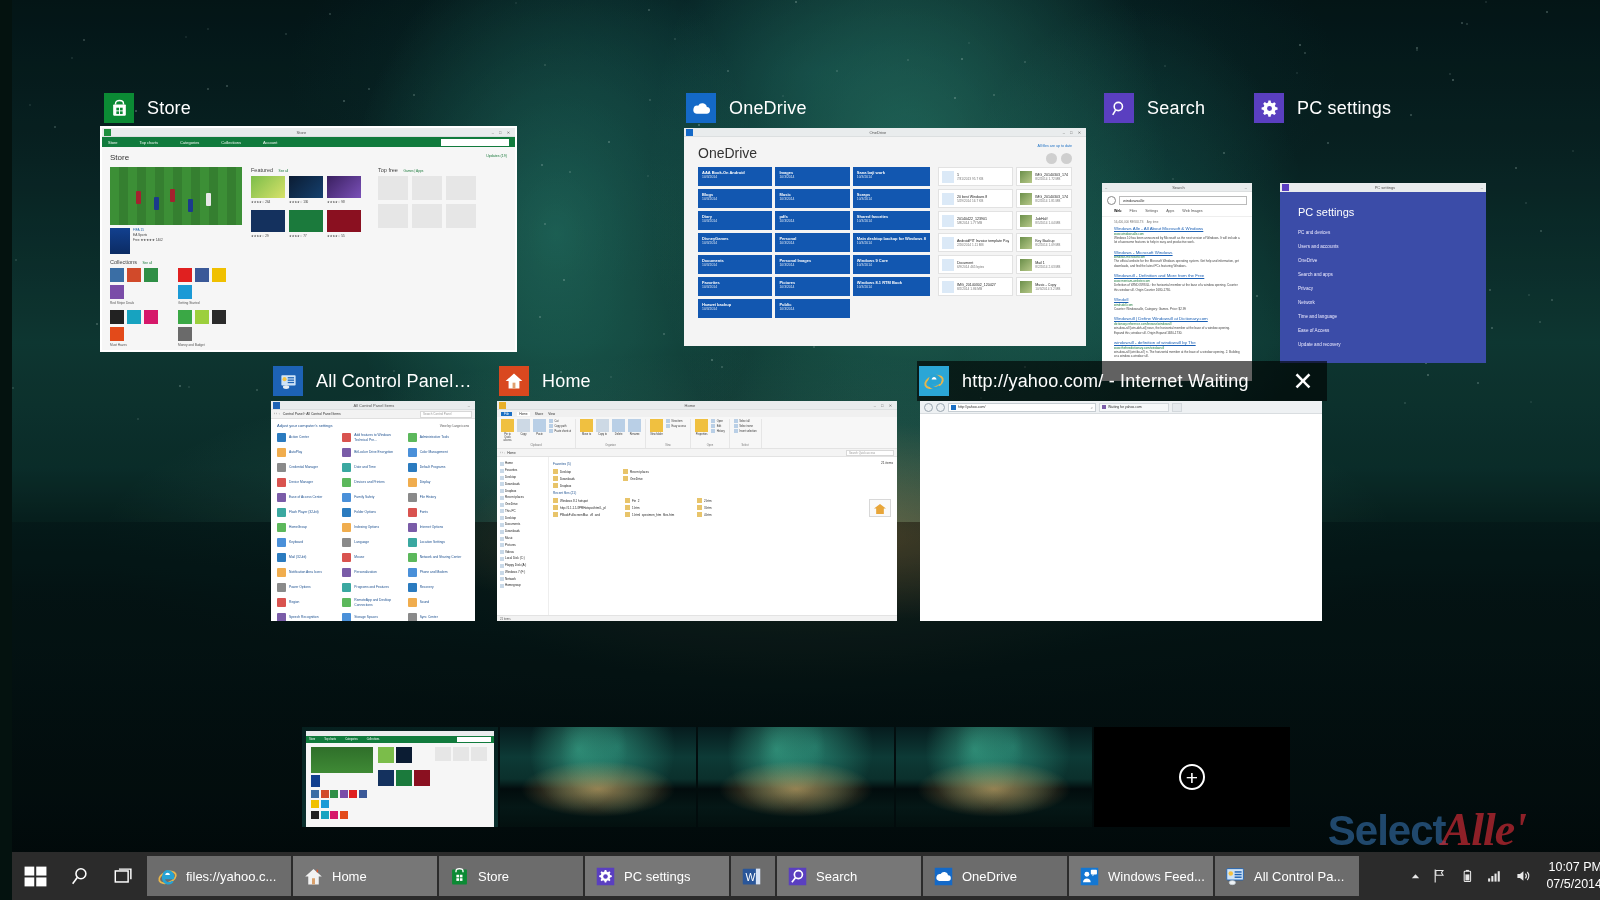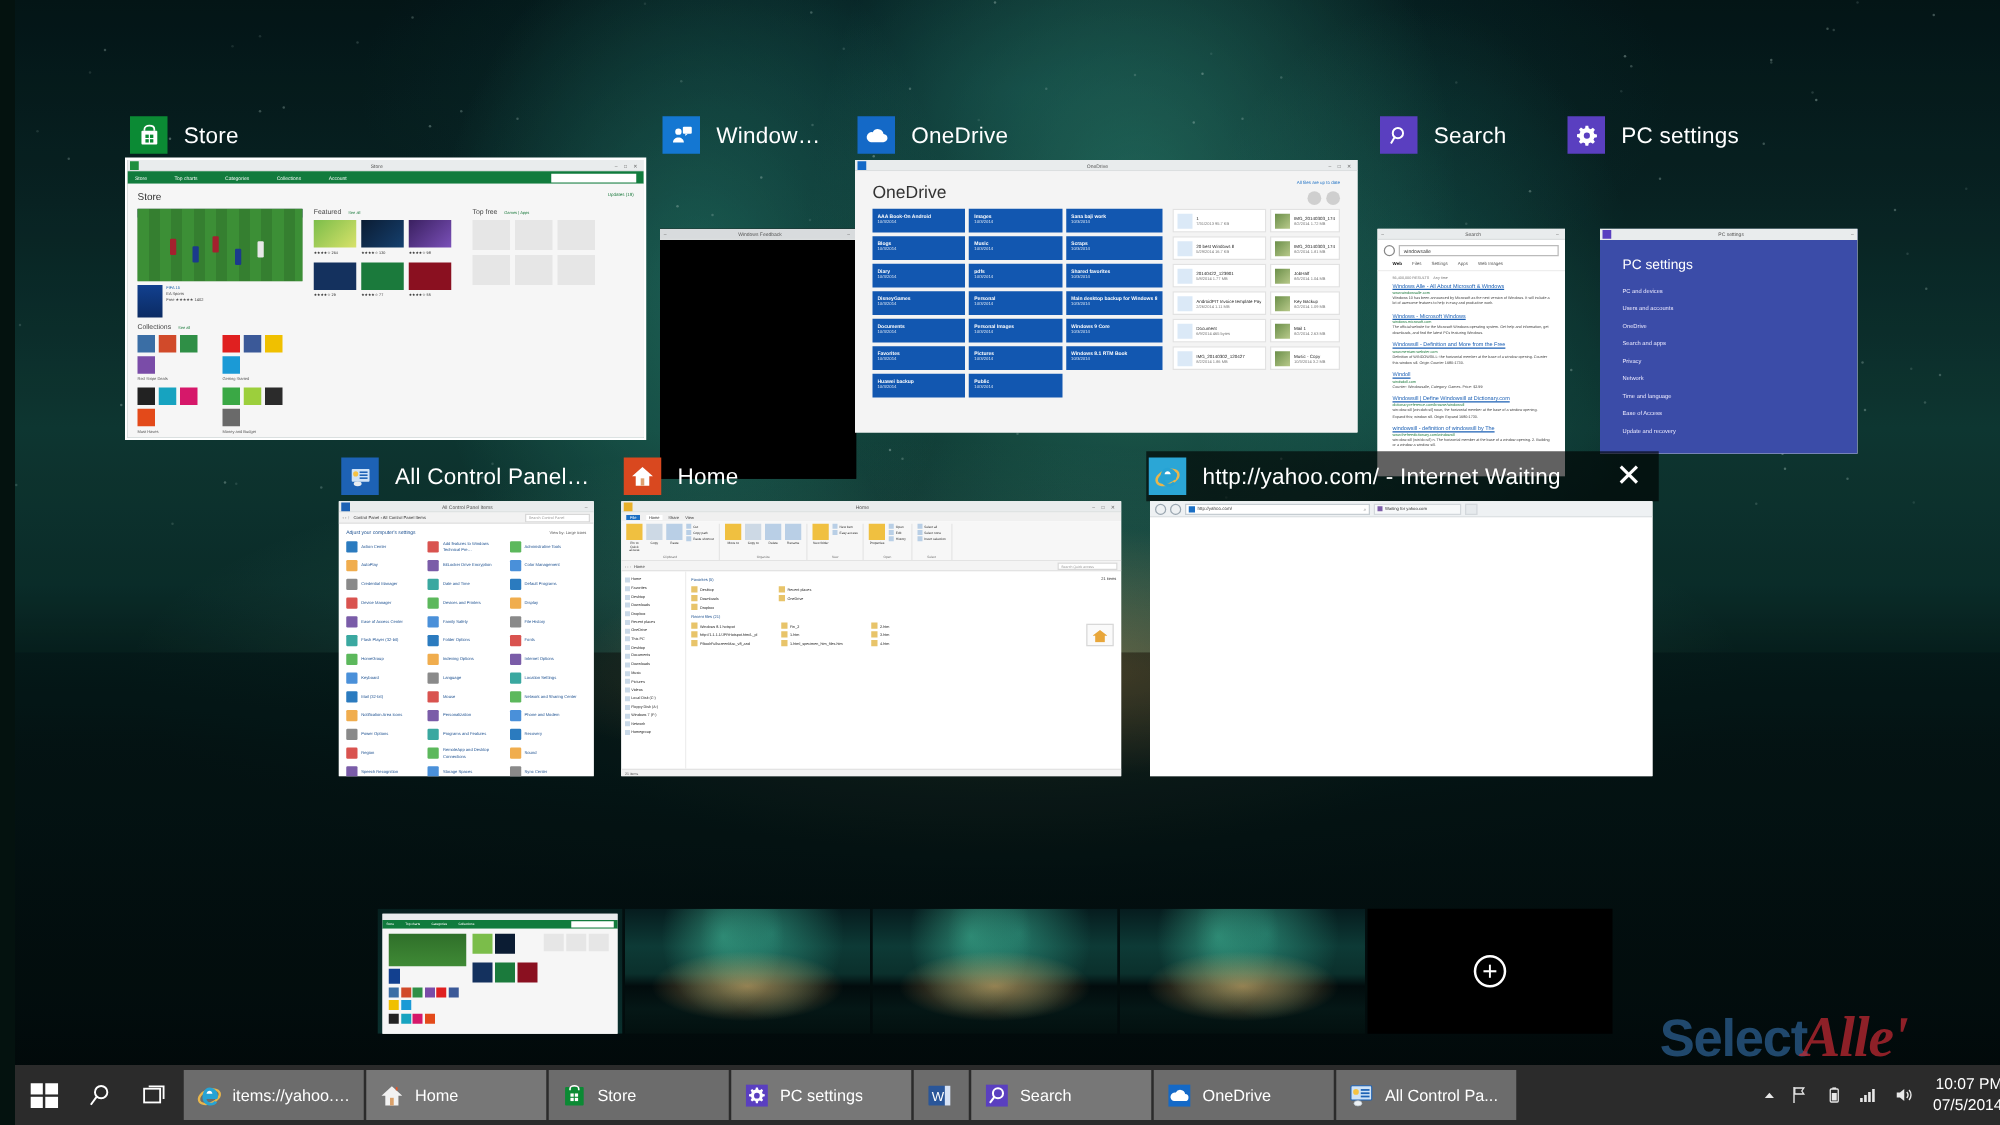--- a/index.html
+++ b/index.html
@@ -542,45 +542,20 @@
                   <div class="gt"></div>
                 </div>
               </div>
             </div>
           </div>
         </div>
       </div>
     </div>
   </div>
 
-  <div class="tv-item" style="left:516px; top:88px; width:157px;">
-    <div class="tv-head">
-      <div class="tv-icon" style="background:#1477d2">
-        <svg width="19" height="19" viewBox="0 0 24 24">
-            <circle cx="8.5" cy="8" r="3.2" fill="#fff"></circle>
-            <path d="M3 19c0-3.2 2.5-5.2 5.5-5.2s5.5 2 5.5 5.2z" fill="#fff"></path>
-            <rect x="13" y="3" width="9" height="7" rx="1" fill="#fff"></rect>
-            <path d="M15.5 10 L15.5 12.5 L18 10 Z" fill="#fff"></path>
-          </svg>
-      </div>
-      <div class="tv-title">Window…</div>
-    </div>
-    <div class="tv-frame">
-      <div class="tv-body" style="height:200px; margin-top:55px; background:#000;">
-        <div class="mw" style="background:#000;">
-          <div class="mw-tb" style="background:#d8dbdd;">
-            <div class="tc" style="margin-left:3px;">–</div>
-            <div class="tt">Windows Feedback</div>
-            <div class="tc">–</div>
-          </div>
-          <div class="black-app" style="top:9px;"></div>
-        </div>
-      </div>
-    </div>
-  </div>
 
   <div class="tv-item" style="left:672px; top:88px; width:402px;">
     <div class="tv-head">
       <div class="tv-icon" style="background:#1469c7">
         <svg width="21" height="21" viewBox="0 0 24 24">
             <path d="M6.5 18h11.2a3.8 3.8 0 0 0 .4-7.6 5.3 5.3 0 0 0-9.9-1.6A4.4 4.4 0 0 0 6.5 18z" fill="#fff"></path>
           </svg>
       </div>
       <div class="tv-title">OneDrive</div>
     </div>
@@ -1469,21 +1444,21 @@
     </div>
     <div id="tb-buttons" style="display:flex; align-items:center;">
         <div class="tb-btn">
           <div class="bi">
             <svg width="21" height="21" viewBox="0 0 24 24">
               <ellipse cx="12" cy="13" rx="10" ry="6" fill="none" stroke="#e8b64c" stroke-width="2.1" transform="rotate(-22 12 13)"></ellipse>
               <path d="M12 4.5c4.4 0 7.8 3.4 7.8 7.6 0 1.1-.2 2.1-.6 3H9.3c.4 2 2.1 3.3 4.1 3.3 1.5 0 2.6-.6 3.3-1.6l2.4 1.3c-1.3 1.9-3.3 3-5.8 3-4.3 0-7.6-3.3-7.6-7.5S7.9 4.5 12 4.5z" fill="#27a3d4"></path>
               <path d="M9.4 10.3h5.4c-.3-1.7-1.4-2.7-2.7-2.7-1.3 0-2.4 1-2.7 2.7z" fill="#fff"></path>
             </svg>
           </div>
-          <div class="bl">items://yahoo.c...</div>
+          <div class="bl">files://yahoo.c...</div>
         </div>
         <div class="tb-btn alt">
           <div class="bi">
             <svg width="21" height="21" viewBox="0 0 24 24">
               <path d="M12 3.5 L21.5 12 H18 V21 H6 V12 H2.5 Z" fill="#f2f2f2"></path>
               <rect x="10.3" y="14" width="3.4" height="7" fill="#d9a06a"></rect>
               <rect x="15.6" y="4.2" width="1.6" height="3" fill="#e2552a"></rect>
             </svg>
           </div>
           <div class="bl">Home</div>
@@ -1532,20 +1507,32 @@
         </div>
         <div class="tb-btn">
           <div class="bi">
             <svg width="21" height="21" viewBox="0 0 24 24">
               <rect x="2" y="2" width="20" height="20" fill="#1469c7"></rect>
               <path d="M7 17h10a3.2 3.2 0 0 0 .3-6.4 4.6 4.6 0 0 0-8.6-1.4A3.8 3.8 0 0 0 7 17z" fill="#fff"></path>
             </svg>
           </div>
           <div class="bl">OneDrive</div>
         </div>
+        <div class="tb-btn alt">
+          <div class="bi">
+            <svg width="21" height="21" viewBox="0 0 24 24">
+              <rect x="2" y="2" width="20" height="20" fill="#1477d2"></rect>
+              <circle cx="9" cy="9.4" r="2.8" fill="#fff"></circle>
+              <path d="M4.6 18.6c0-2.7 2-4.4 4.4-4.4s4.4 1.7 4.4 4.4z" fill="#fff"></path>
+              <rect x="13.5" y="4.2" width="7" height="5.4" rx="1" fill="#fff"></rect>
+              <path d="M15.4 9.6 L15.4 11.8 L17.6 9.6 Z" fill="#fff"></path>
+            </svg>
+          </div>
+          <div class="bl">Windows Feed...</div>
+        </div>
         <div class="tb-btn">
           <div class="bi">
             <svg width="21" height="21" viewBox="0 0 24 24">
               <rect x="2" y="3" width="19" height="13" rx="1" fill="#cfe3f7" stroke="#1d62b5" stroke-width="1"></rect>
               <rect x="11" y="6" width="8" height="1.6" fill="#1d62b5"></rect>
               <rect x="11" y="9" width="8" height="1.6" fill="#1d62b5"></rect>
               <rect x="11" y="12" width="8" height="1.6" fill="#1d62b5"></rect>
               <circle cx="6.6" cy="8.6" r="2.6" fill="#f5c242"></circle>
               <ellipse cx="8.4" cy="19" rx="3.6" ry="2.4" fill="#eef2f5" stroke="#b9c4cc" stroke-width=".7"></ellipse>
             </svg>

